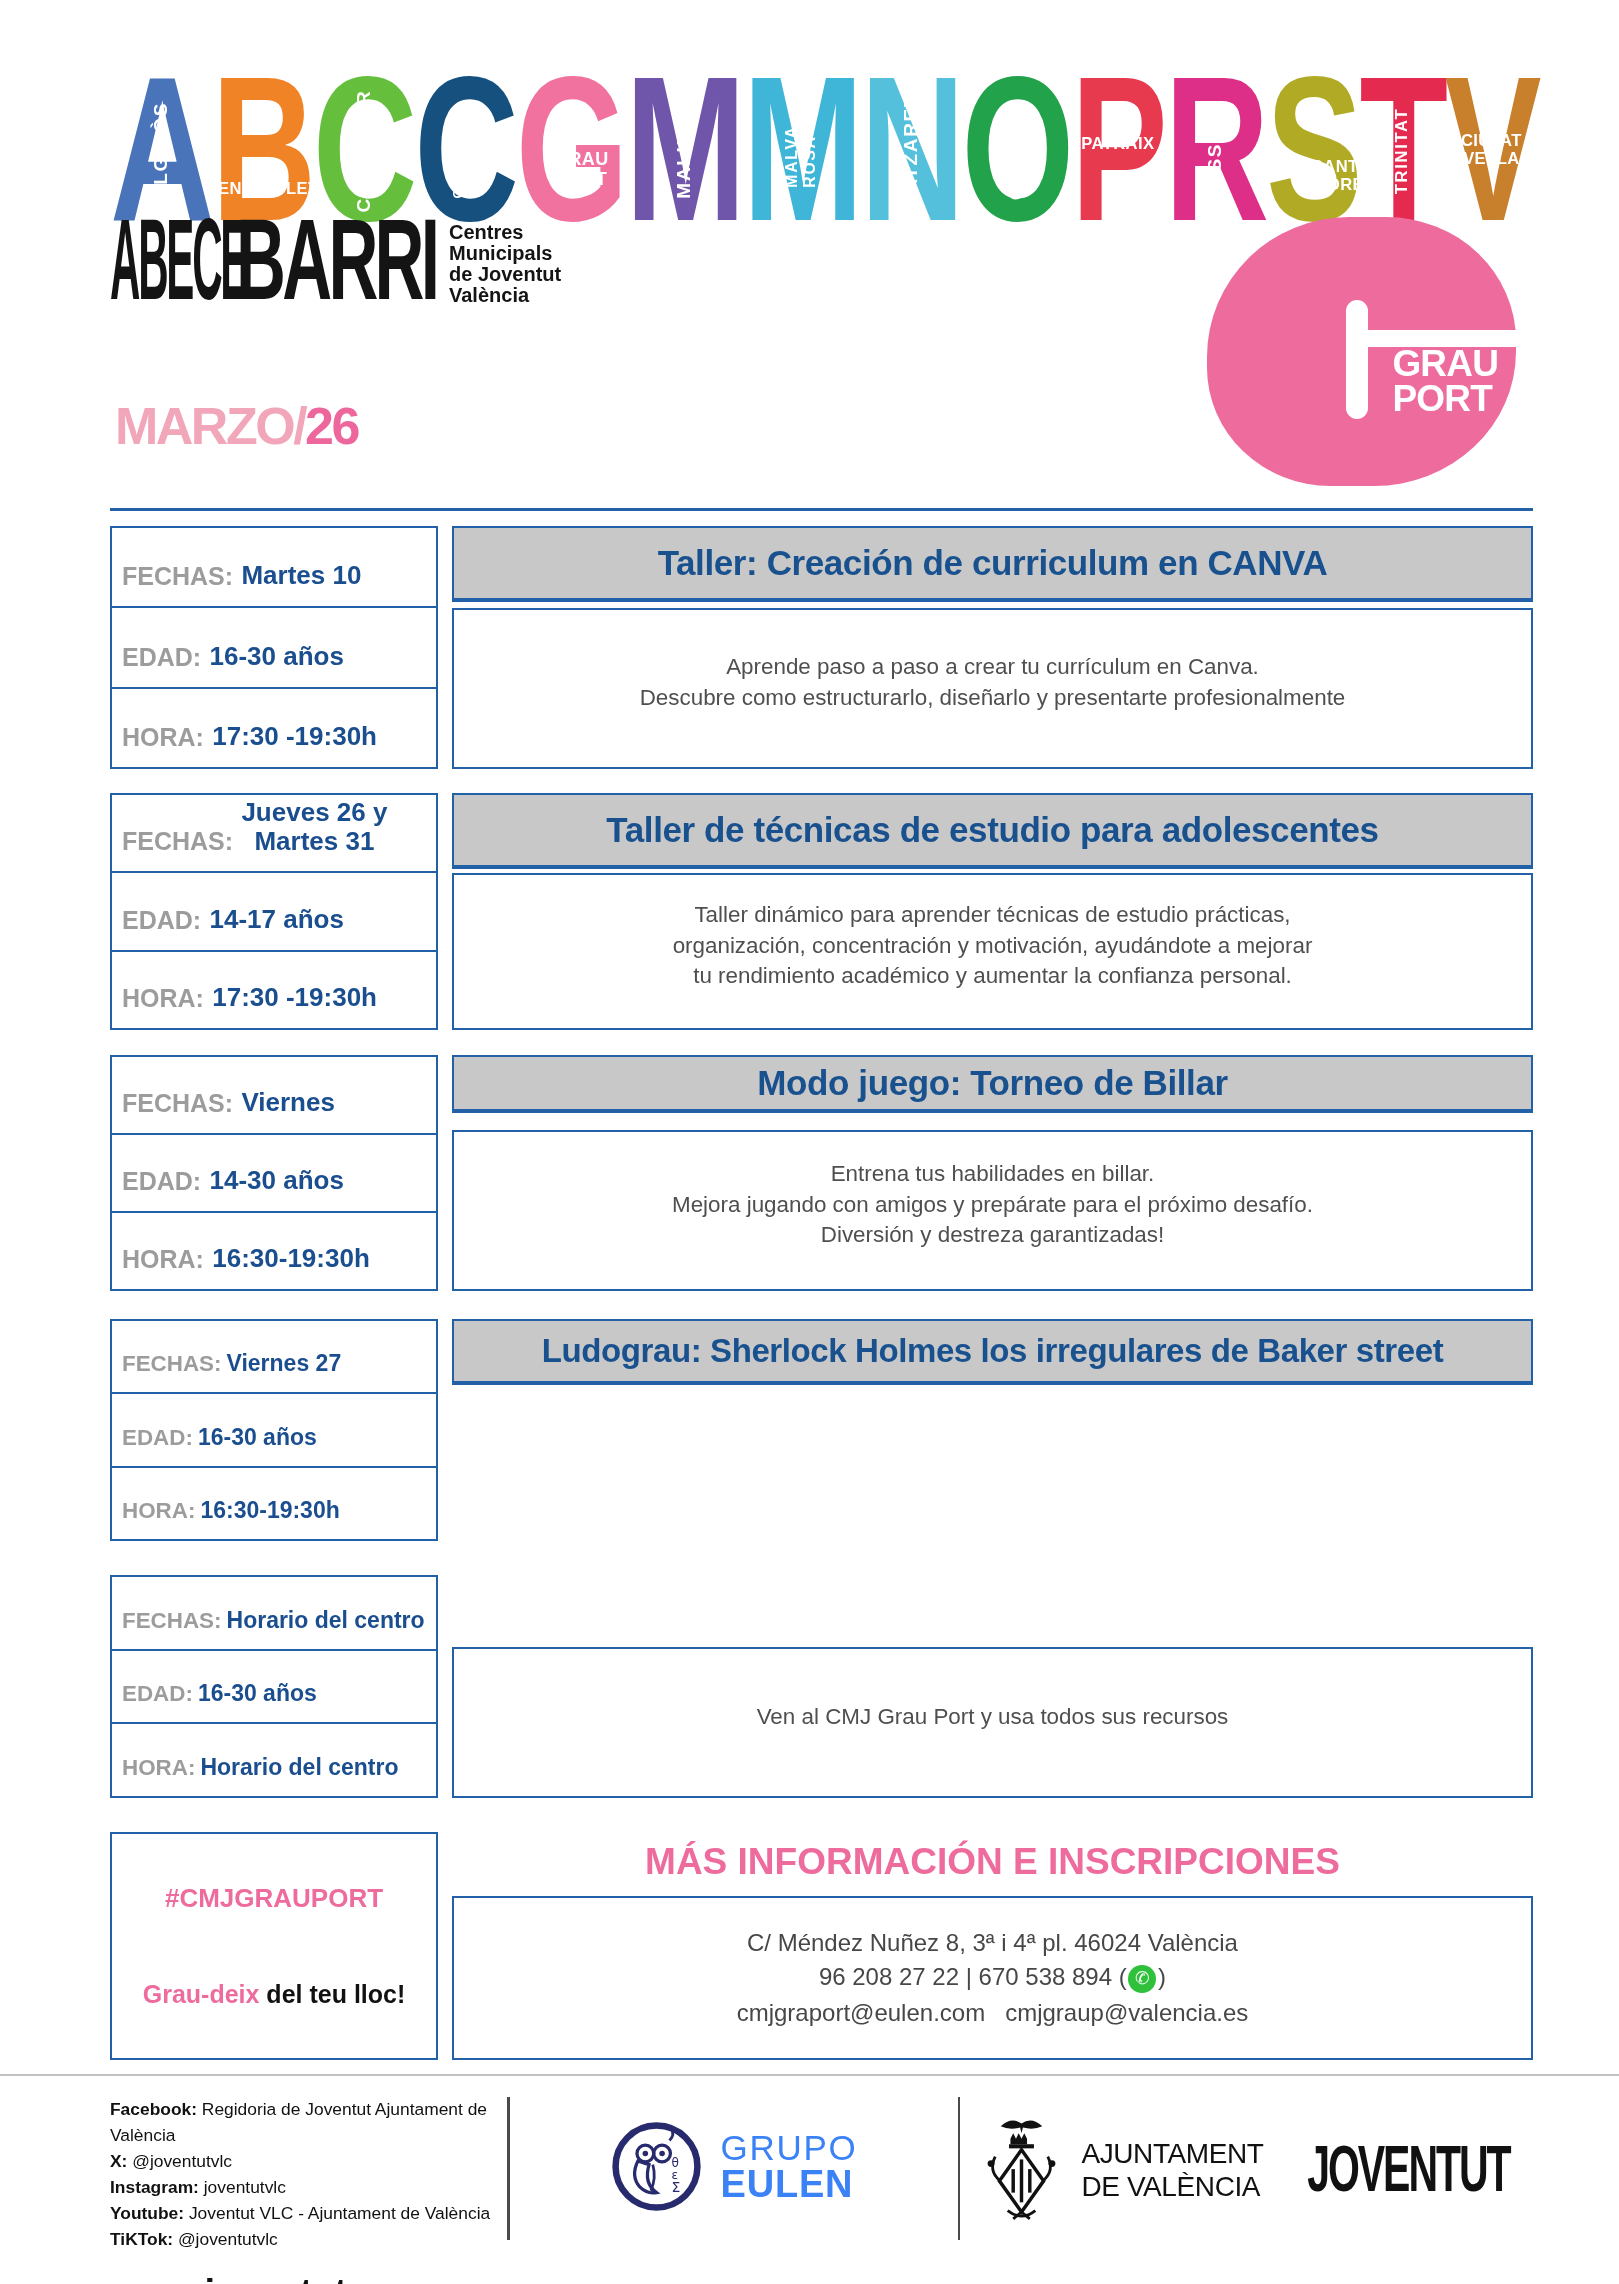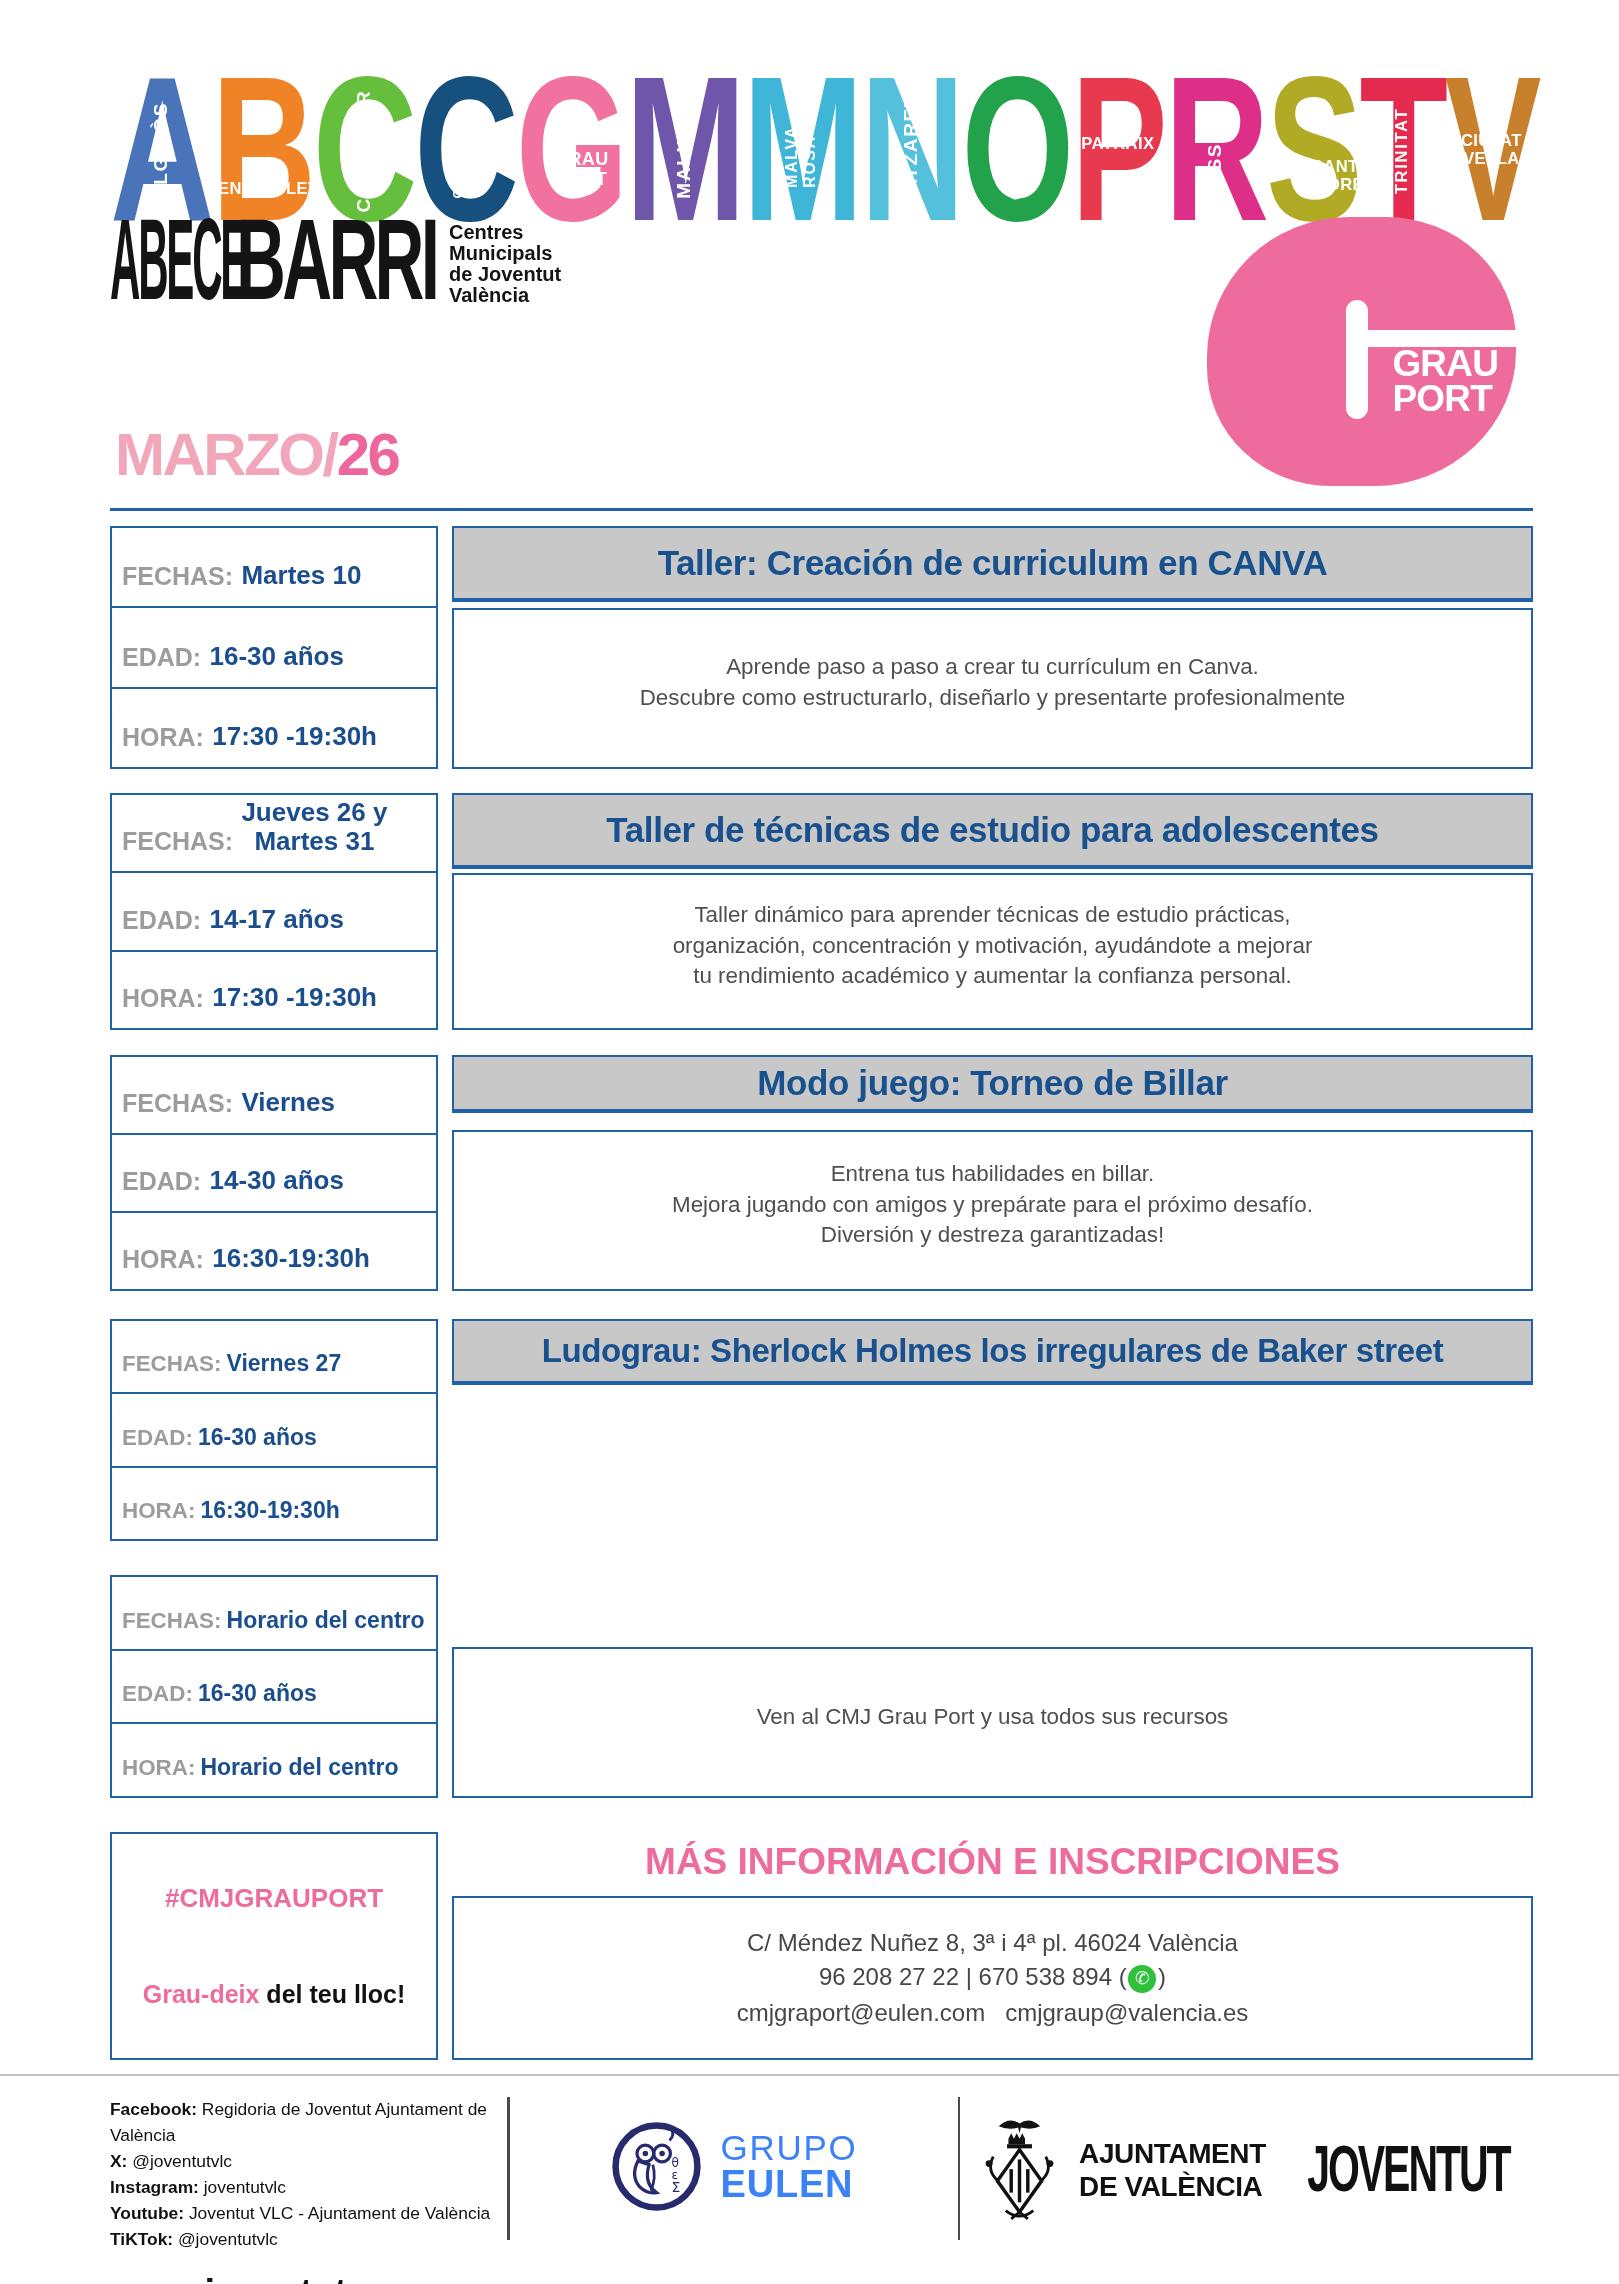--- a/index.html
+++ b/index.html
@@ -33,21 +33,21 @@
 
   .gplogo { position:absolute; left:1207px; top:217px; width:309px; height:269px; }
   .gpblob { position:absolute; inset:0; background:#ee6b9d;
             border-radius:46% 42% 46% 40% / 52% 46% 50% 44%; }
   .gphbar { position:absolute; right:0; top:42%; width:50%; height:17.4px; background:#fff; }
   .gpvbar { position:absolute; left:45%; top:31%; width:22.4px; height:44%; background:#fff; border-radius:11.6px; }
   .gptext { position:absolute; left:60%; top:48%; color:#fff; font-weight:900; font-size:37px;
             line-height:0.95; letter-spacing:-0.8px; white-space:pre-line; }
 
   
-  .marzo { position:absolute; left:115px; top:420px; font-size:60px; font-weight:bold; letter-spacing:-2.5px; }
+  .marzo { position:absolute; left:115px; top:396px; font-size:52px; font-weight:bold; letter-spacing:-2.5px; }
   .marzo .m1 { color:#f2a6ba; }
   .marzo .m2 { color:#ee679c; }
   .toprule { position:absolute; left:110px; top:508px; width:1423px; height:3.3px; background:#2261a8; }
 
   
   .row { position:absolute; left:110px; width:1423px; }
   .lbox { position:absolute; left:0; top:0; width:328px; height:100%;
           border:2.5px solid #2261a8; display:flex; flex-direction:column; background:#fff; }
   .lcell { flex:1; border-bottom:2.5px solid #2261a8; display:flex; align-items:flex-end;
            padding:0 1.7px 15px 10px; overflow:visible; white-space:nowrap; }
@@ -93,21 +93,21 @@
   .fsline b { font-weight:bold; }
   .fweb { font-size:38px; font-weight:900; color:#111; margin-top:20px; letter-spacing:-0.8px; }
   .fdiv { width:2.5px; background:#4a4a4a; height:143px; margin-top:8.3px; }
   .feulen { width:448px; display:flex; align-items:center; justify-content:center;
             gap:18px; padding-bottom:31.5px; }
   .eultext { color:#3b82f6; line-height:1.02; }
   .eul1 { font-size:35px; letter-spacing:1.7px; }
   .eul2 { font-size:38px; font-weight:bold; letter-spacing:0.8px; }
   .fajunt { flex:1; display:flex; align-items:center; justify-content:center;
             gap:18px; padding-bottom:25px; }
-  .ajtext { font-size:28px; font-weight:700; color:#111; line-height:1.18; letter-spacing:-0.4px; }
+  .ajtext { font-size:28px; font-weight:400; color:#111; line-height:1.18; letter-spacing:-0.4px; }
   .fjov { width:249px; display:flex; align-items:center; justify-content:center; padding-bottom:28px; }
   .jov { font-size:50px; font-weight:900; color:#111; letter-spacing:-2.5px;
          transform:scale(0.82,1.3); transform-origin:center; white-space:nowrap; }
 </style>
 </head>
 <body>
 
 <div class="page">
 
   <div class="banner">

